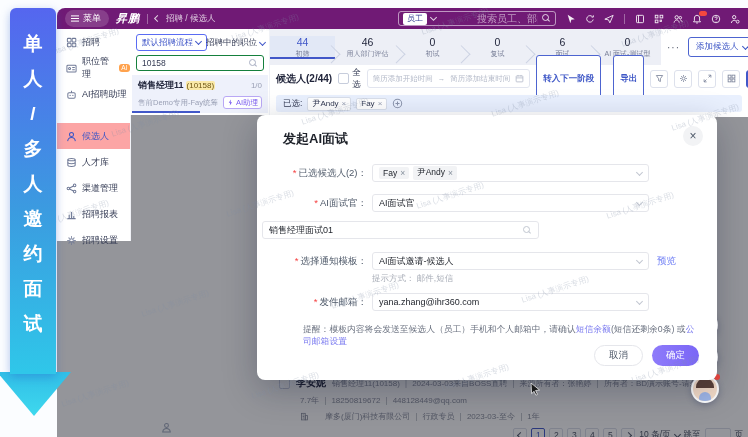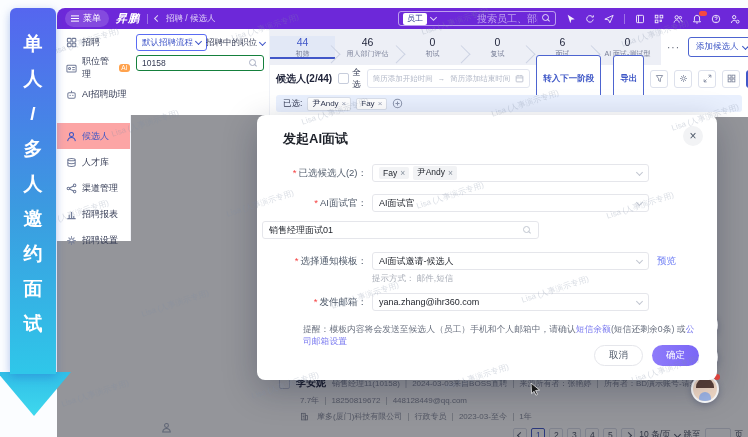--- a/index.html
+++ b/index.html
@@ -1,21 +1,21 @@
 <!DOCTYPE html>
 <html><head>
 <meta charset="utf-8">
 <style>
   html,body{margin:0;padding:0;background:#e8eaee;}
   .page{position:relative;width:748px;height:437px;background:#FBFDFF;overflow:hidden;
         font-family:"Liberation Sans","DejaVu Sans",sans-serif;-webkit-font-smoothing:antialiased;}
   
   .app{position:absolute;left:57px;top:8px;right:0;bottom:0;background:#fff;border-radius:8px 0 0 0;overflow:hidden;}
   
-  .navbar{position:absolute;left:0;top:0;right:0;height:21px;background:#6d28d9;display:flex;align-items:center;
+  .navbar{position:absolute;left:0;top:0;right:0;height:21px;background:#701a75;display:flex;align-items:center;
           padding:0 8px;box-sizing:border-box;color:#fff;z-index:14;}
   .menu-pill{display:flex;align-items:center;gap:4px;background:rgba(255,255,255,.16);border-radius:9px;
              padding:2px 8px 2px 6px;font-size:9px;color:#fff;}
   .burger{position:relative;display:inline-block;width:8px;height:1.2px;background:#fff;box-shadow:0 -2.6px 0 #fff,0 2.6px 0 #fff;}
   .brand{font-size:11px;font-weight:bold;font-style:italic;margin-left:7px;letter-spacing:1px;}
   .nav-div{width:1px;height:10px;background:rgba(255,255,255,.35);margin:0 7px;}
   .crumb{font-size:8.5px;color:rgba(255,255,255,.78);display:flex;align-items:center;gap:4px;}
   .chev{display:inline-block;width:4px;height:4px;border-right:1px solid currentColor;border-bottom:1px solid currentColor;
         transform:rotate(45deg);margin-top:-2px;}
   .chev-l{transform:rotate(135deg);margin-top:0;}
@@ -91,21 +91,21 @@
   .tag{background:#fff;border:1px solid #D8DEEA;border-radius:2px;font-size:8px;color:#333A53;padding:0.5px 4px;
        display:flex;align-items:center;gap:3px;}
   .tag .x{color:#98A0B3;font-size:8px;line-height:1;}
   .plus-circ{color:#8A94AC;display:flex;}
   
   .cand-row{position:absolute;left:222px;top:368px;right:4px;font-size:8px;color:#8A8F9E;}
   .cr-l1{display:flex;align-items:center;gap:6px;}
   .cr-name{font-size:10px;font-weight:bold;color:#23273D;}
   .cr-meta{white-space:nowrap;overflow:hidden;}
   .cr-l2{margin-top:5px;margin-left:21px;}
-  .cr-l3{margin-top:5px;margin-left:21px;display:flex;align-items:center;gap:8px;}
+  .cr-l3{margin-top:5px;margin-left:21px;display:flex;align-items:center;gap:16px;}
   .pager{position:absolute;right:5px;top:420px;display:flex;align-items:center;gap:4px;font-size:8.5px;color:#4E5566;}
   .pg-box{min-width:14px;height:14px;border:1px solid #D9DDE8;border-radius:2px;background:#fff;display:flex;
           align-items:center;justify-content:center;padding:0 2px;box-sizing:border-box;}
   .pg-box.active{border-color:#4157C8;color:#4157C8;}
   .pg-size{display:flex;align-items:center;gap:4px;}
   .pg-input{width:26px;height:14px;border:1px solid #D9DDE8;border-radius:2px;background:#fff;box-sizing:border-box;}
   
   .float-btn{position:absolute;width:26px;height:26px;border-radius:50%;background:#fff;z-index:22;
              box-shadow:0 2px 6px rgba(30,40,90,.25);display:flex;align-items:center;justify-content:center;color:#3D56C6;}
   .avatar-btn{position:absolute;width:28px;height:28px;border-radius:50%;background:#fff;z-index:22;
@@ -344,20 +344,36 @@
         <span class="chev"></span>
       </div>
       <div class="jobs-filter">
         <span>招聘中的职位</span>
         <span class="chev"></span>
       </div>
       <div class="jp-search">
         <span>10158</span>
         <span class="mag"></span>
       </div>
+      <div class="job-card">
+        <div class="jc-l1">
+          <span class="jc-title">销售经理11</span>
+          <span class="jc-code">(10158)</span>
+          <span class="jc-ratio">1/0</span>
+        </div>
+        <div class="jc-l2">
+          <span>售前Demo专用-Fay统筹</span>
+          <span class="ai-chip">
+            <svg width="7" height="7" viewBox="0 0 12 12">
+                <path d="M6.8 1 3 6.6h2.4L4.8 11l3.8-5.6H6.2z" fill="currentColor"></path>
+              </svg>
+            <span>AI助理</span>
+          </span>
+        </div>
+      </div>
     </div>
 
     <div class="main-header">
       <div class="pipe">
         <div class="stage active">
           <span class="st-count">44</span>
           <span class="st-label">初筛</span>
         </div>
         <div class="stage">
           <span class="st-count">46</span>

